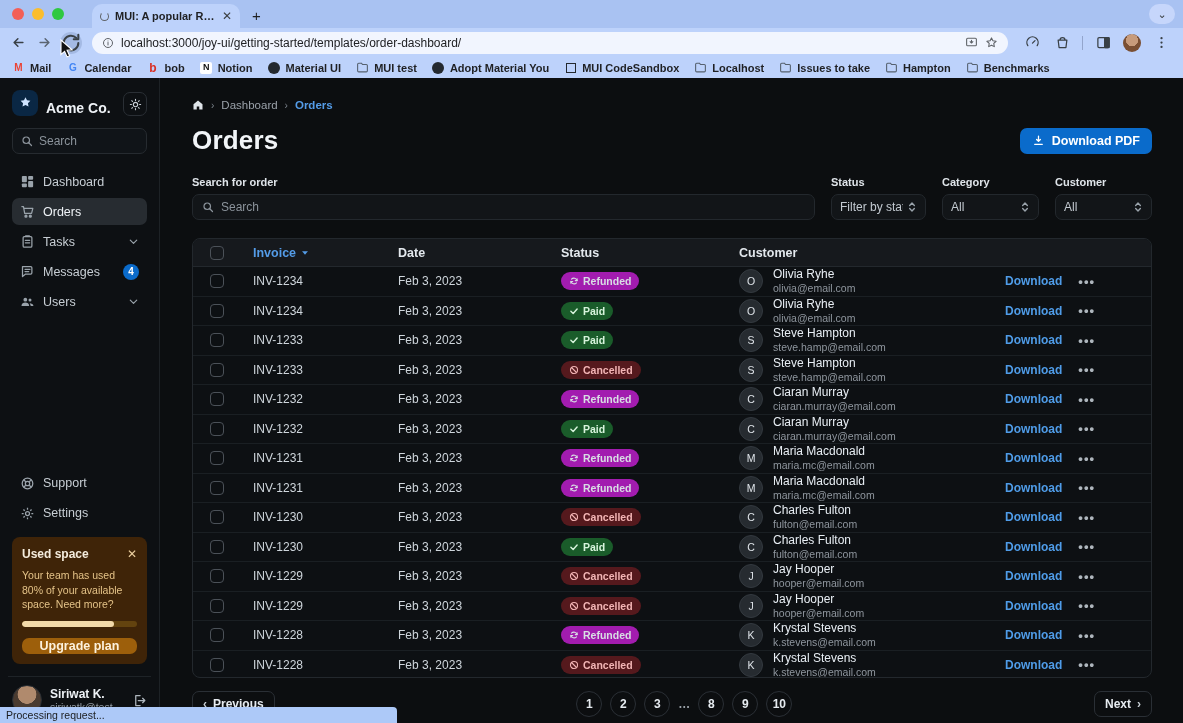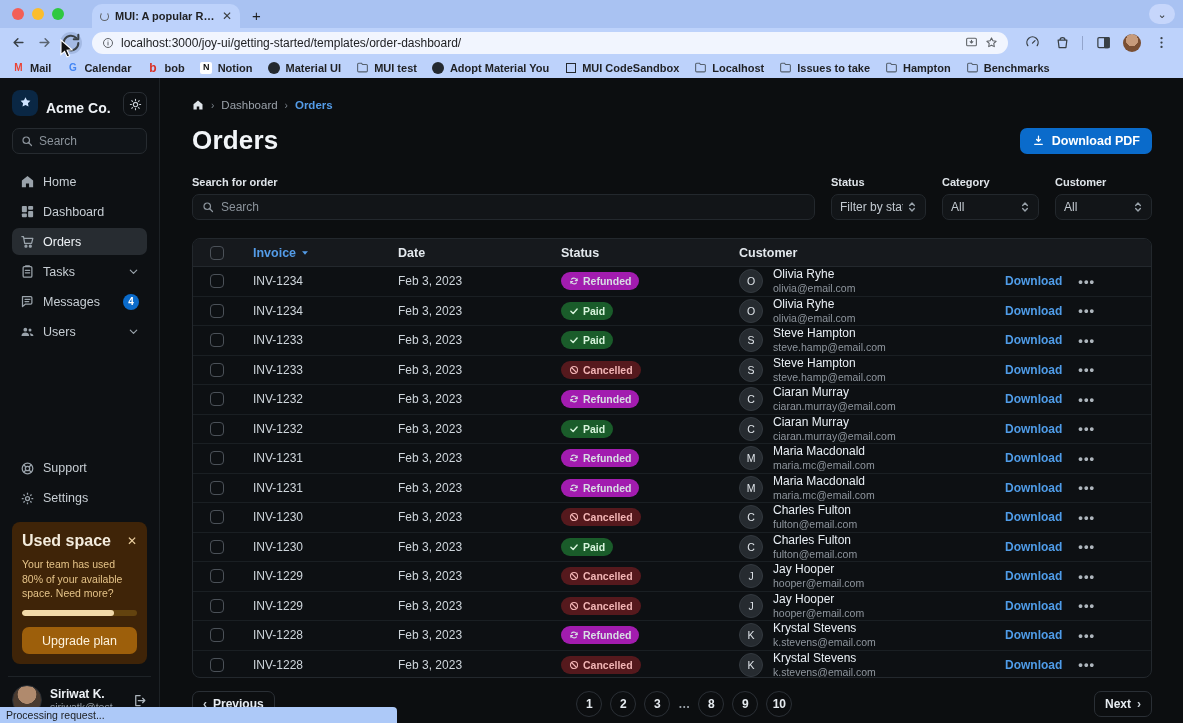--- a/index.html
+++ b/index.html
@@ -57,26 +57,26 @@
   .nav-item{height:27px;border-radius:7px;display:flex;align-items:center;gap:8px;padding:0 8px;color:#c7ced4;font-size:12.5px}
   .nav-item .nico{width:15px;height:15px;color:#9aa3ab;display:flex}
   .nav-item .nico svg{width:15px;height:15px}
   .nav-item.selected{background:#272c31;color:#eef2f6}
   .nav-badge{margin-left:auto;min-width:16px;height:16px;border-radius:8px;background:#0a6bcb;color:#fff;font-size:10px;font-weight:bold;display:flex;align-items:center;justify-content:center;padding:0 4px}
   .nav-chev{margin-left:auto;color:#9aa3ab;display:flex}
   .nav-chev svg{width:11px;height:11px}
   .side-spacer{flex:1}
   .used-card{margin-top:10px;background:#3f2408;border-radius:8px;padding:10px}
   .used-head{display:flex;align-items:center}
-  .used-title{font-size:16px;font-weight:bold;color:#f4ecdd;flex:1}
+  .used-title{font-size:12px;font-weight:bold;color:#f4ecdd;flex:1}
   .used-close{color:#eccf9f;font-size:12px;line-height:1}
   .used-body{margin-top:7px;font-size:10.5px;line-height:1.4;color:#e5c388}
   .used-track{margin-top:9px;height:6px;border-radius:3px;background:#63430f;overflow:hidden}
   .used-fill{height:100%;border-radius:3px;background:#f2d9a9}
-  .upgrade-btn{margin-top:11px;height:27px;border-radius:7px;background:#9d5f0b;color:#fdf2dd;font-size:12.5px;font-weight:normal;display:flex;align-items:center;justify-content:center}
+  .upgrade-btn{margin-top:11px;height:16px;border-radius:7px;background:#9d5f0b;color:#fdf2dd;font-size:12.5px;font-weight:bold;display:flex;align-items:center;justify-content:center}
   .side-div{height:1px;background:#1e2327;margin:12px -4px 8px}
   .user-row{display:flex;align-items:center;gap:8px}
   .user-avatar{width:30px;height:30px;border-radius:50%;background:radial-gradient(circle at 50% 30%,#b08a6d 0 38%,#4a3b30 40% 100%);border:1px solid #2a2f35}
   .user-meta{flex:1;min-width:0}
   .user-name{font-size:12px;font-weight:bold;color:#eef2f6}
   .user-email{font-size:10.5px;color:#8f979f;white-space:nowrap;overflow:hidden;text-overflow:ellipsis}
   .logout{color:#aeb6bd;display:flex}
   .logout svg{width:15px;height:15px}
 
   .main{flex:1;padding:20px 31px 0 32px;display:flex;flex-direction:column;min-width:0}
@@ -335,29 +335,20 @@
       <div class="search-box">
         <svg viewBox="0 0 24 24" fill="none" stroke="currentColor" stroke-width="2.4" stroke-linecap="round">
             <circle cx="10.5" cy="10.5" r="6.5"></circle>
             <path d="M15.5 15.5 21 21"></path>
           </svg>
         <span class="search-ph">Search</span>
       </div>
 
       <nav class="nav">
 
-      <div class="nav-item">
-            <span class="nico">
-              <svg viewBox="0 0 24 24" fill="currentColor">
-                <path d="M12 3 3 10.5V21h6.5v-6h5v6H21V10.5z"></path>
-              </svg>
-            </span>
-            <span>Home</span>
-
-          </div>
           <div class="nav-item">
             <span class="nico">
               <svg viewBox="0 0 24 24" fill="currentColor">
                 <rect x="3" y="3" width="8" height="10" rx="1.5"></rect>
                 <rect x="13" y="3" width="8" height="6" rx="1.5"></rect>
                 <rect x="13" y="11" width="8" height="10" rx="1.5"></rect>
                 <rect x="3" y="15" width="8" height="6" rx="1.5"></rect>
               </svg>
             </span>
             <span>Dashboard</span>

